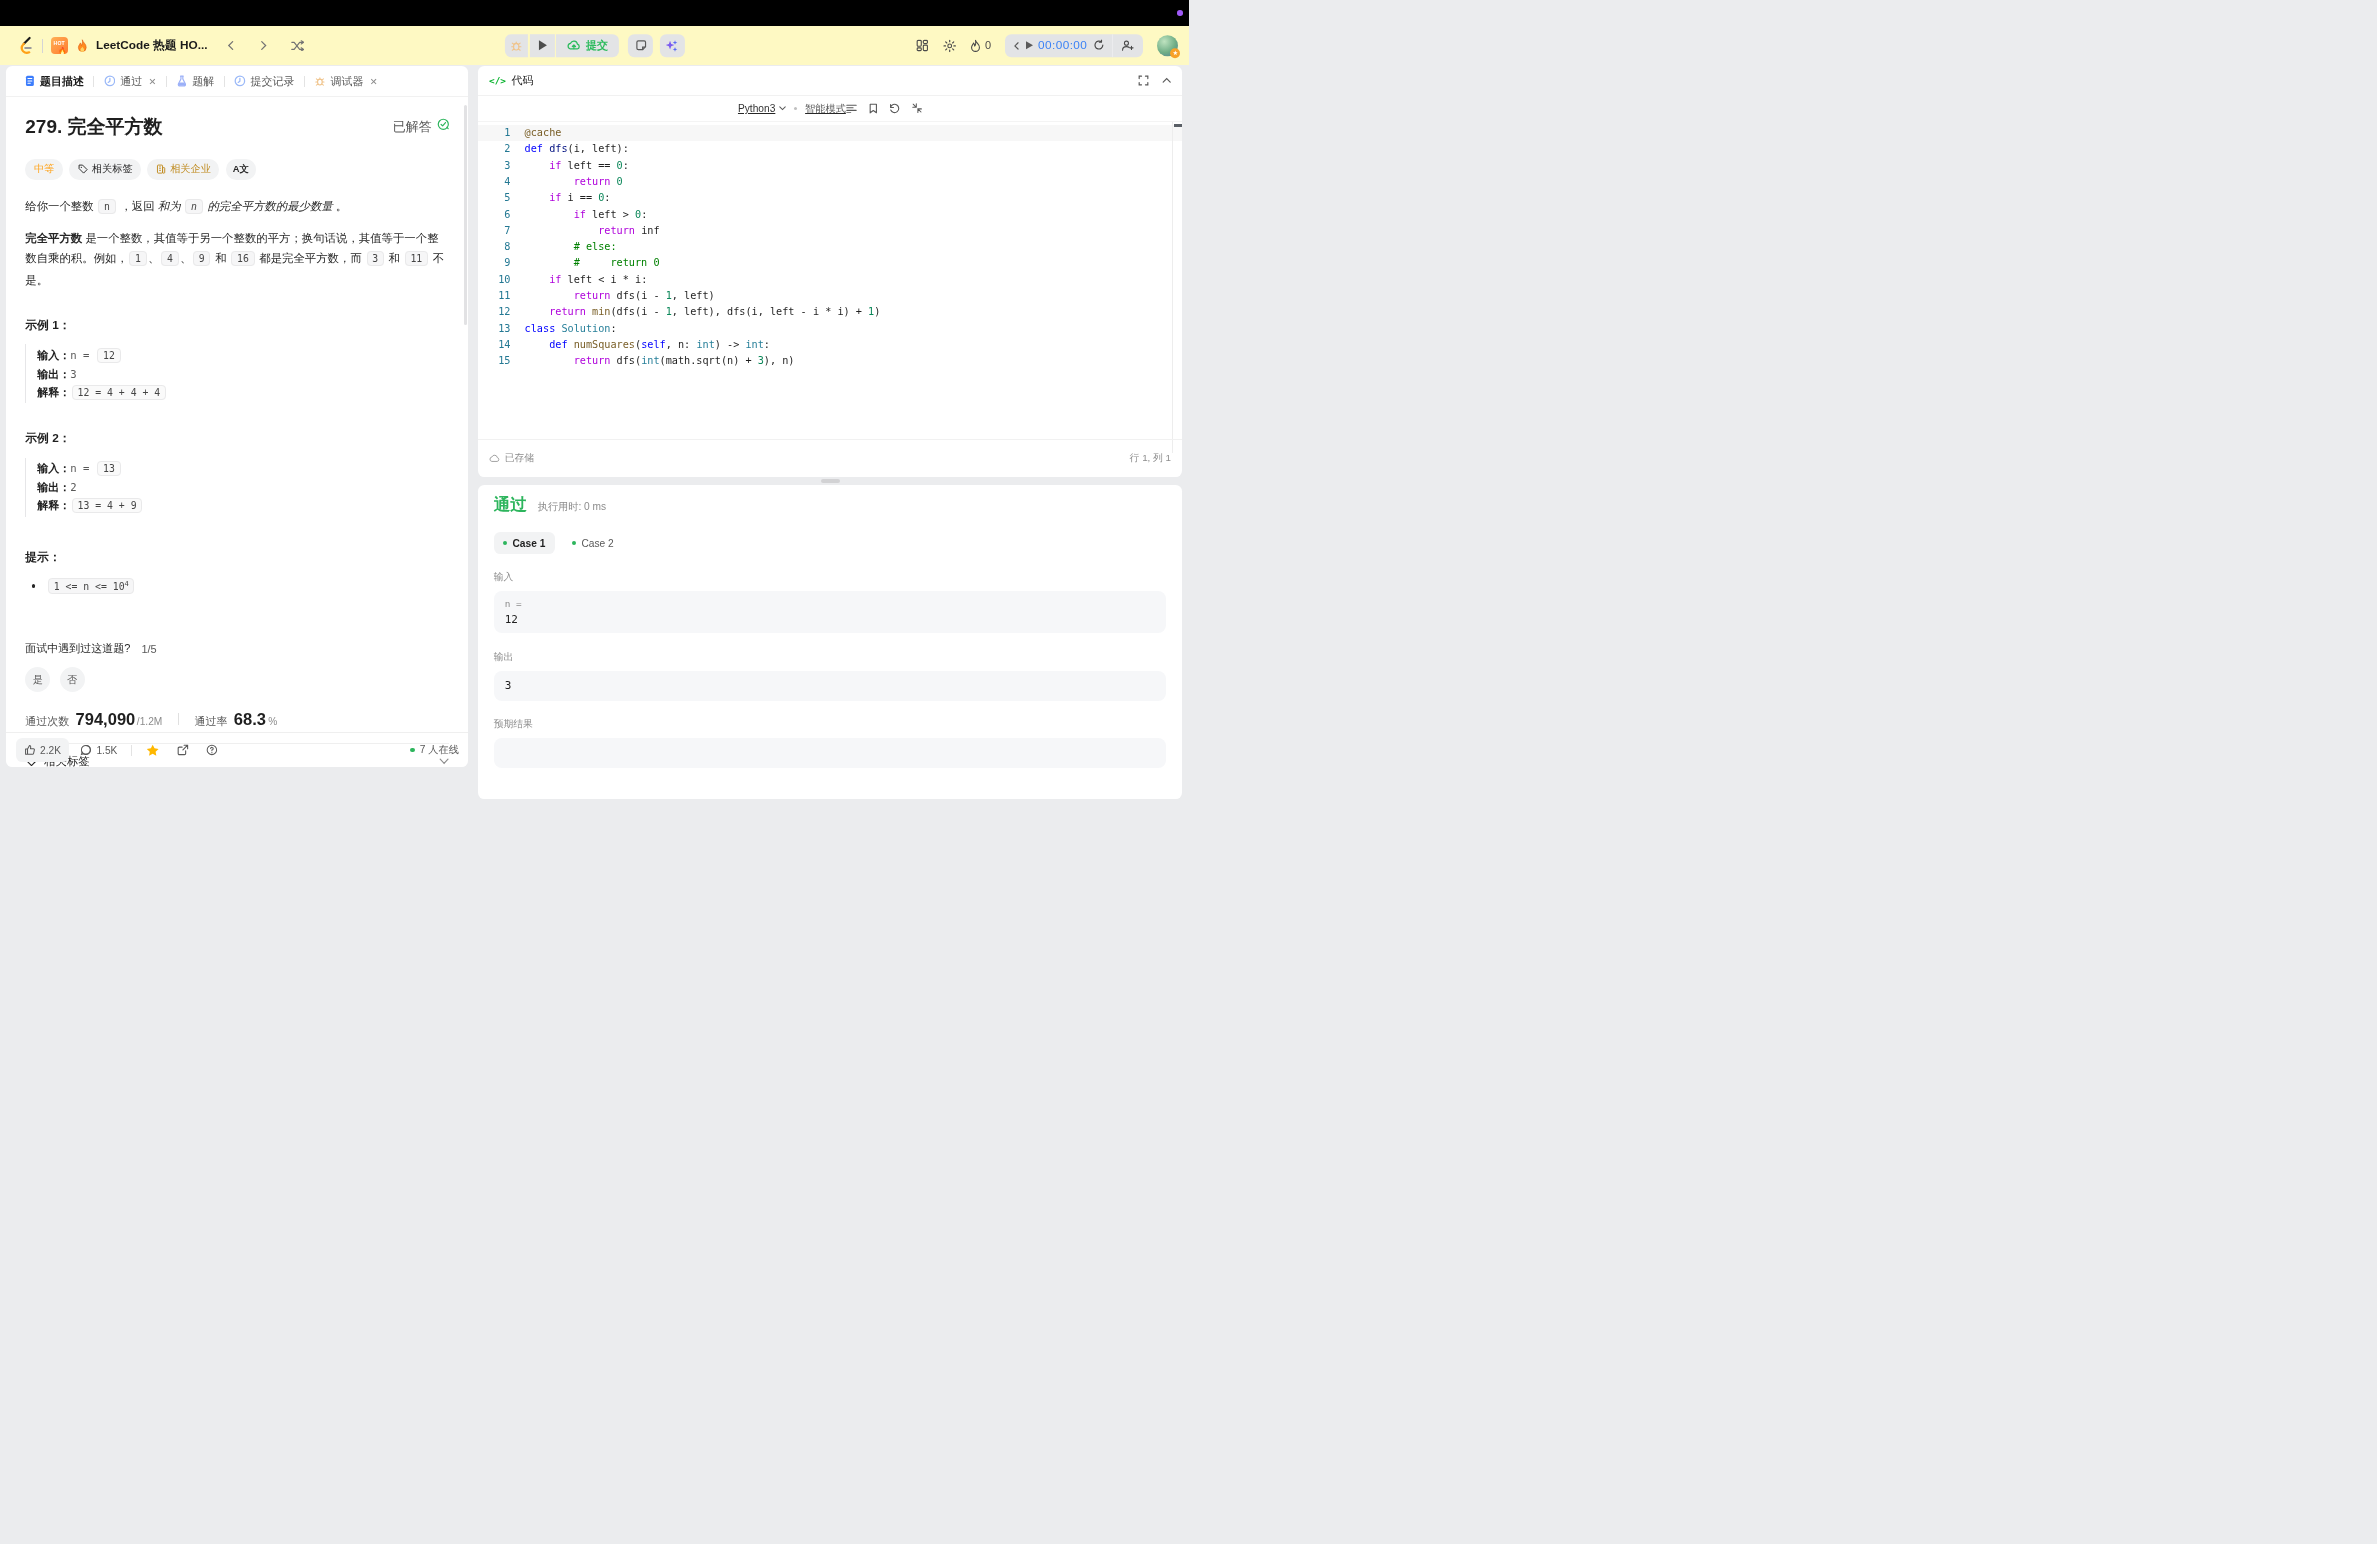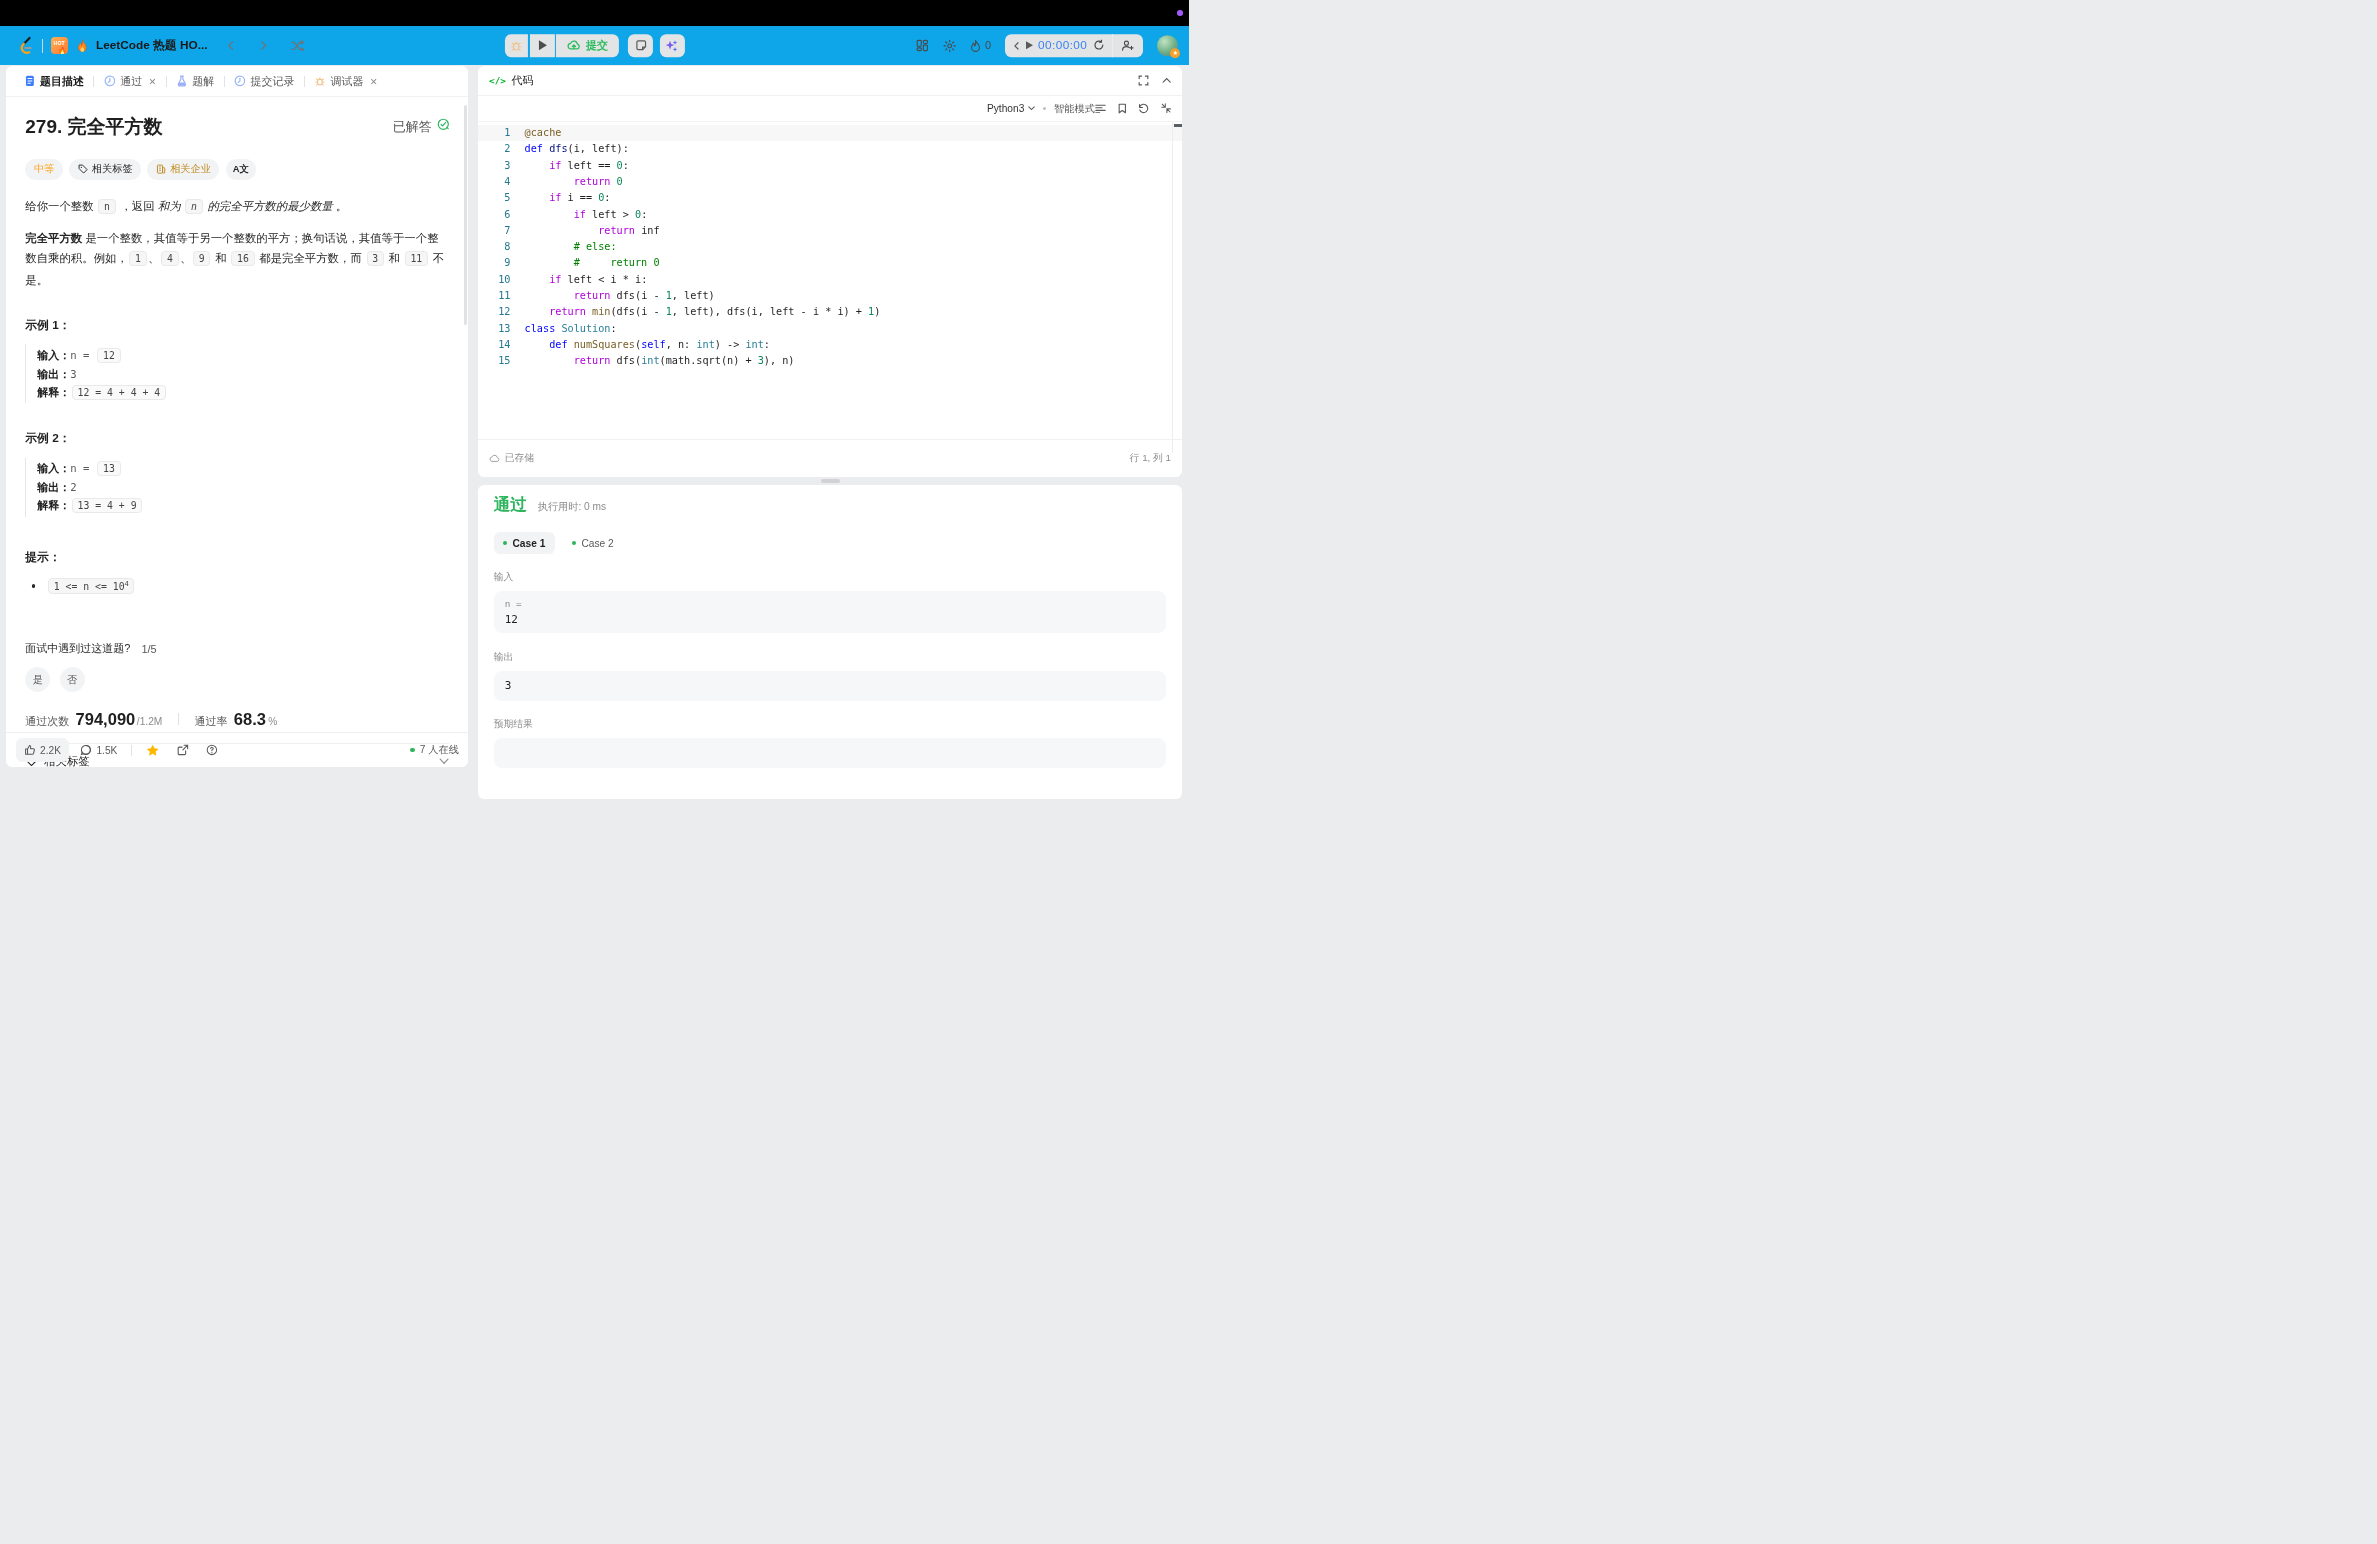--- a/index.html
+++ b/index.html
@@ -4,21 +4,21 @@
 <style>
   * { margin:0; padding:0; box-sizing:border-box; }
   html,body { width:1189px; height:772px; overflow:hidden; background:#ebecee;
     font-family:"Liberation Sans","DejaVu Sans",sans-serif; color:#262626; }
 
   
   .topbar { position:absolute; left:0; top:0; width:1189px; height:26px; background:#000; }
   .status-dot { position:absolute; right:6.3px; top:10.2px; width:5.5px; height:5.5px; border-radius:50%; background:#a05af8; }
 
   
-  .header { position:absolute; left:0; top:26px; width:1189px; height:39px; background:#0ea5e9; display:flex; align-items:center; }
+  .header { position:absolute; left:0; top:26px; width:1189px; height:39px; background:#fef9c3; display:flex; align-items:center; }
   .h-left { display:flex; align-items:center; gap:7.9px; padding-left:17.3px; }
   .h-title { font-size:11.8px; font-weight:bold; color:#1a1a1a; white-space:nowrap; }
   .vdiv { width:0.8px; height:14px; background:#d4d4d6; }
   .hot-badge { width:16.5px; height:16.5px; border-radius:3.9px; background:linear-gradient(135deg,#ffb056,#ff7a2f); position:relative; overflow:hidden; }
   .hot-badge span { position:absolute; left:2.4px; top:2.4px; font-size:5.1px; font-weight:bold; color:#fff; letter-spacing:0.2px; }
   .hot-badge i { position:absolute; right:0.8px; bottom:-0.8px; font-style:normal; font-size:7px; }
   .hicon { display:flex; align-items:center; justify-content:center; color:#595959; cursor:pointer; }
   .h-center { position:absolute; left:50%; top:50%; transform:translate(-50%,-50%); display:flex; align-items:center; }
   .cbtn { height:23.6px; background:#e3e4e6; display:flex; align-items:center; justify-content:center; cursor:pointer; }
   .cbtn.first { border-radius:6.3px 0 0 6.3px; width:23.6px; }
@@ -102,21 +102,21 @@
   .bb-div { width:0.8px; height:11px; background:#e3e3e3; margin:0 3.1px; }
   .bb-right { margin-left:auto; display:flex; align-items:center; gap:4.7px; font-size:10.2px; color:#595959; }
   .green-dot { width:4.7px; height:4.7px; border-radius:50%; background:#2db55d; }
 
   
   .cp-head { height:30px; display:flex; align-items:center; justify-content:space-between; padding:0 11px; border-bottom:0.8px solid #f1f1f1; }
   .cp-head-left { display:flex; align-items:center; gap:5.5px; }
   .cp-code-glyph { color:#02b128; font-family:"DejaVu Sans Mono",monospace; font-size:9.4px; font-weight:bold; }
   .cp-title { font-size:11px; font-weight:normal; color:#1a1a1a; }
   .cp-head-right { display:flex; align-items:center; gap:12.6px; color:#595959; }
-  .cp-toolbar { height:26px; display:flex; align-items:center; justify-content:flex-end; padding:0 11px; border-bottom:0.8px solid #f4f4f4; }
+  .cp-toolbar { height:26px; display:flex; align-items:center; justify-content:center; padding:0 11px; border-bottom:0.8px solid #f4f4f4;text-decoration:underline; }
   .tb-left { display:flex; align-items:center; gap:7.9px; font-size:10.2px; color:#333; }
   .tb-dot { width:3.1px; height:3.1px; border-radius:50%; background:#c0c0c0; }
   .tb-mode { color:#595959; }
   .tb-right { display:flex; align-items:center; gap:11.8px; color:#595959; }
 
   .code-area { position:relative; height:332px; padding-top:3.1px; }
   .cl { position:relative; height:16.3px; display:flex; font-family:"DejaVu Sans Mono",monospace; font-size:10.2px; line-height:16.3px; white-space:pre; }
   .cl.active { background:#f7f7f7; }
   .gut { width:38px; text-align:right; padding-right:5.5px; color:#237893; flex:0 0 38px; }
   .ctext { padding-left:8.6px; }

